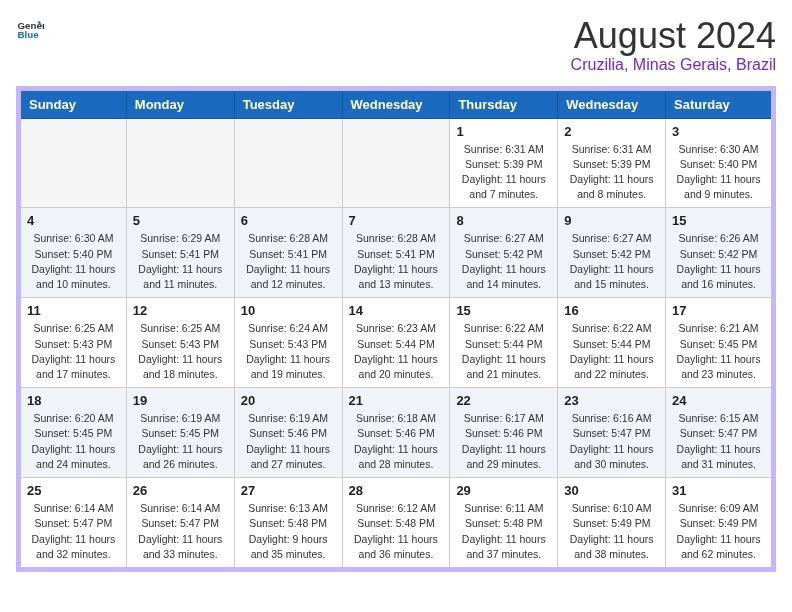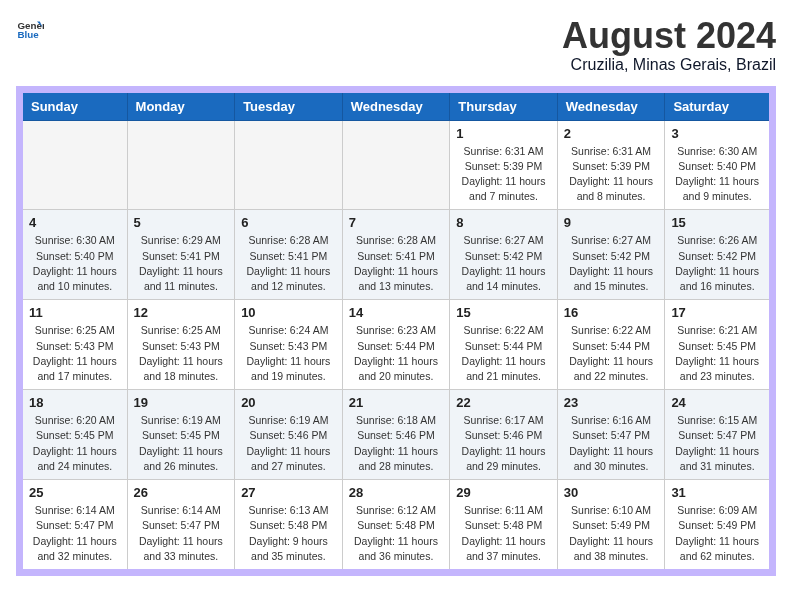--- a/index.html
+++ b/index.html
@@ -23,32 +23,32 @@
     }
     .logo-icon {
       width: 28px;
       height: 28px;
     }
     .title-area {
       text-align: right;
     }
     .main-title {
       font-size: 36px;
-      font-weight: bold;
+      font-weight: normal;
       color: #333;
       line-height: 1.1;
     }
     .sub-title {
       font-size: 16px;
-      color: #0f172a;
+      color: #6d28d9;
     }
     .calendar {
       width: 100%;
       border-collapse: collapse;
-      border: 7px solid #c4b5fd;
+      border: 5px solid #c4b5fd;
     }
     .calendar th {
       background-color: #1a6abf;
       color: #fff;
       text-align: left;
       padding: 6px 8px;
       font-size: 13px;
       border: 1px solid #1557a0;
     }
     .calendar td {

